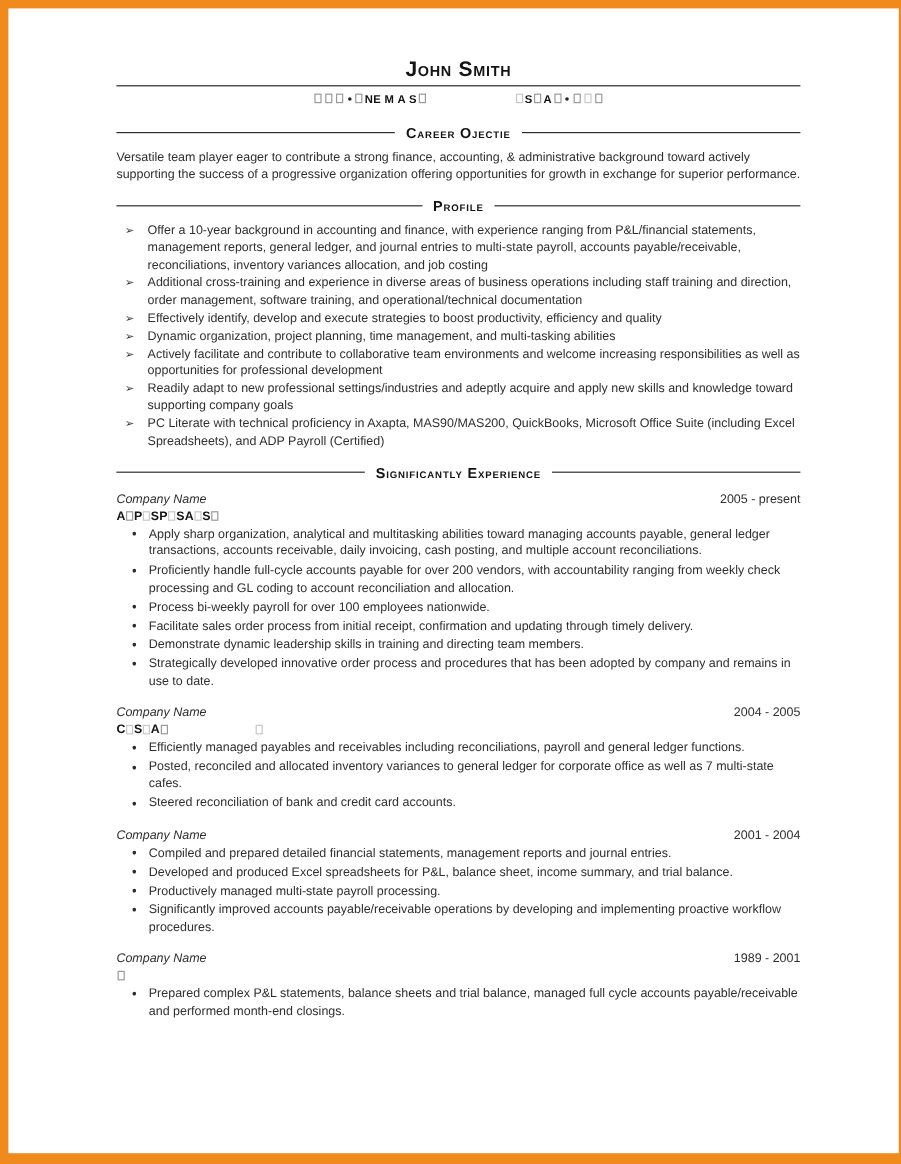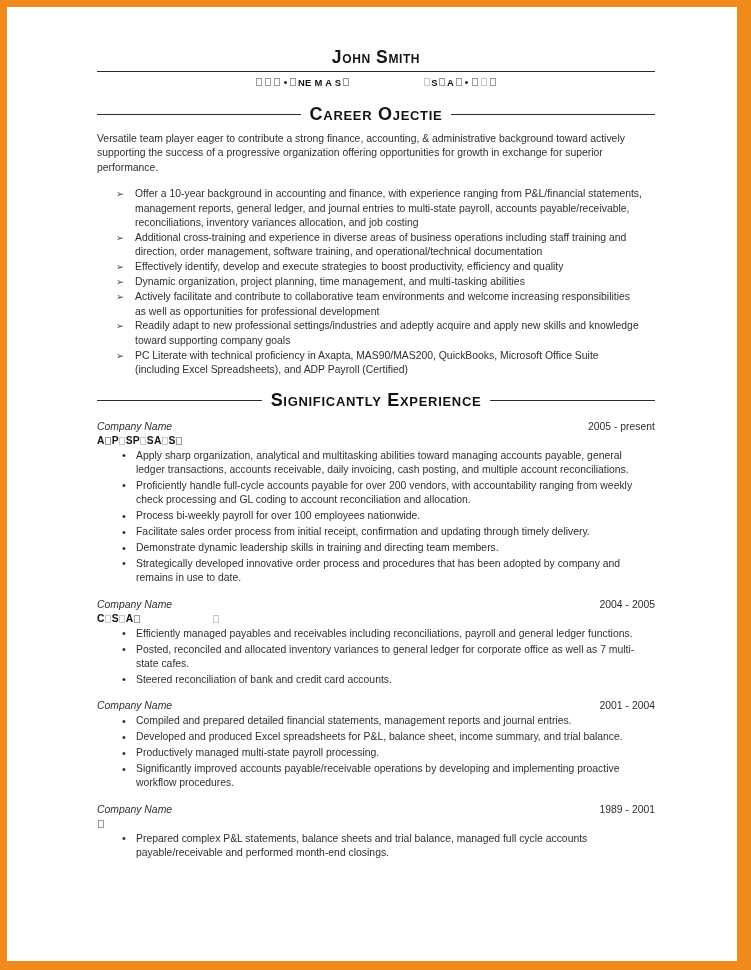--- a/index.html
+++ b/index.html
@@ -7,21 +7,21 @@
   html, body {
     margin: 0; padding: 0;
     width: 751px; height: 970px;
     background: #ffffff;
     font-family: "Liberation Sans", sans-serif;
   }
   #frame {
     position: relative;
     width: 751px; height: 970px;
     background: #f08a1c;
-    padding: 7px 14px 9px 7px;
+    padding: 7px 2px 9px 7px;
     overflow: hidden;
   }
   #page {
     position: relative;
     width: 100%; height: 100%;
     background: #ffffff;
     padding: 42px 82px 0 90px;
     overflow: hidden;
   }
 
@@ -76,40 +76,40 @@
     gap: 9px;
     margin: 11px 0 7px 0;
   }
   .section-head .rule {
     flex: 1 1 auto;
     border-top: 1.25px solid #2e2e2e;
     height: 0;
   }
   .section-head .title {
     flex: 0 0 auto;
-    font-size: 18px;
+    font-size: 12px;
     font-weight: bold;
     font-variant: small-caps;
     letter-spacing: 0.7px;
     color: #121212;
     white-space: nowrap;
   }
 
   
   .para {
     font-size: 10.4px;
     line-height: 14.6px;
     color: #2f2f2f;
     margin: 0 0 2px 0;
     text-align: left;
   }
 
   ul.arrow-list, ul.dot-list {
     list-style: none;
-    margin: 12px; padding: 0;
+    margin: 0; padding: 0;
   }
   ul.arrow-list > li, ul.dot-list > li {
     position: relative;
     font-size: 10.4px;
     line-height: 14.4px;
     color: #2f2f2f;
     padding-left: 26px;
     margin-bottom: 0.5px;
   }
   ul.arrow-list > li::before {
@@ -188,20 +188,25 @@
         </div>
     </div>
 
     <div class="section-head">
       <span class="rule"></span>
       <span class="title">Career Ojectie</span>
       <span class="rule"></span>
     </div>
     <p class="para">Versatile team player eager to contribute a strong finance, accounting, &amp; administrative background toward actively supporting the success of a progressive organization offering opportunities for growth in exchange for superior performance.</p>
 
+    <div class="section-head">
+      <span class="rule"></span>
+      <span class="title">Profile</span>
+      <span class="rule"></span>
+    </div>
     <ul class="arrow-list" id="profile-list">
         <li>Offer a 10-year background in accounting and finance, with experience ranging from P&amp;L/financial statements, management reports, general ledger, and journal entries to multi-state payroll, accounts payable/receivable, reconciliations, inventory variances allocation, and job costing</li>
         <li>Additional cross-training and experience in diverse areas of business operations including staff training and direction, order management, software training, and operational/technical documentation</li>
         <li>Effectively identify, develop and execute strategies to boost productivity, efficiency and quality</li>
         <li>Dynamic organization, project planning, time management, and multi-tasking abilities</li>
         <li>Actively facilitate and contribute to collaborative team environments and welcome increasing responsibilities as well as opportunities for professional development</li>
         <li>Readily adapt to new professional settings/industries and adeptly acquire and apply new skills and knowledge toward supporting company goals</li>
         <li>PC Literate with technical proficiency in Axapta, MAS90/MAS200, QuickBooks, Microsoft Office Suite (including Excel Spreadsheets), and ADP Payroll (Certified)</li>
       </ul>
 

